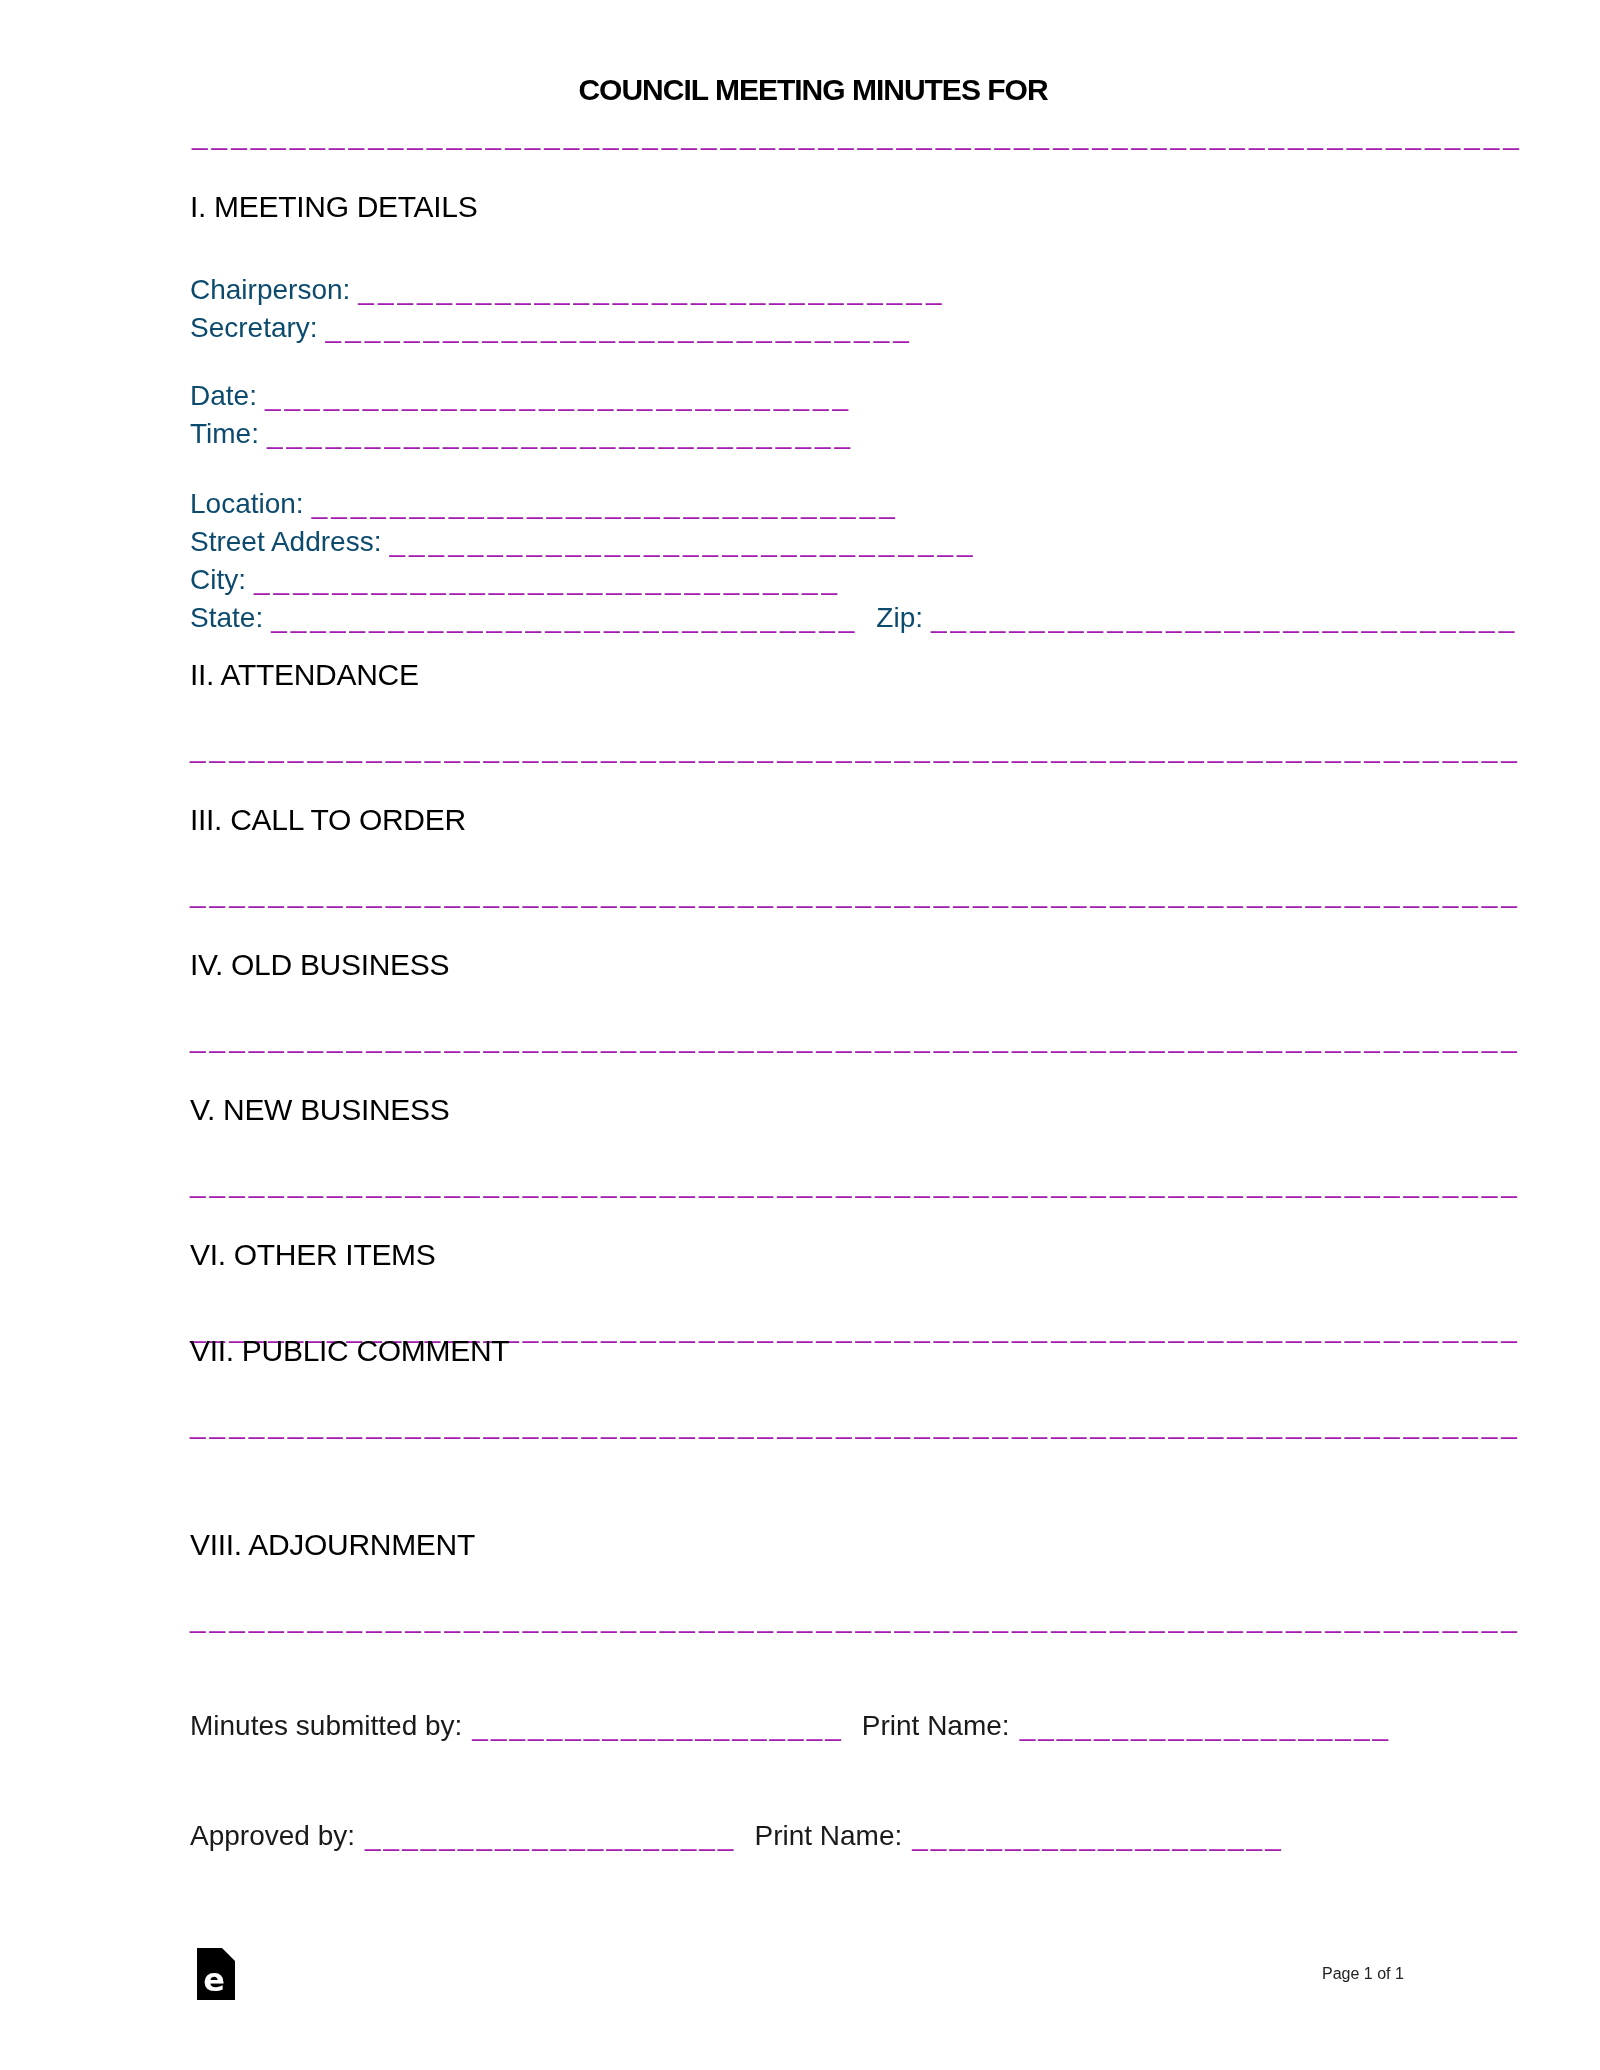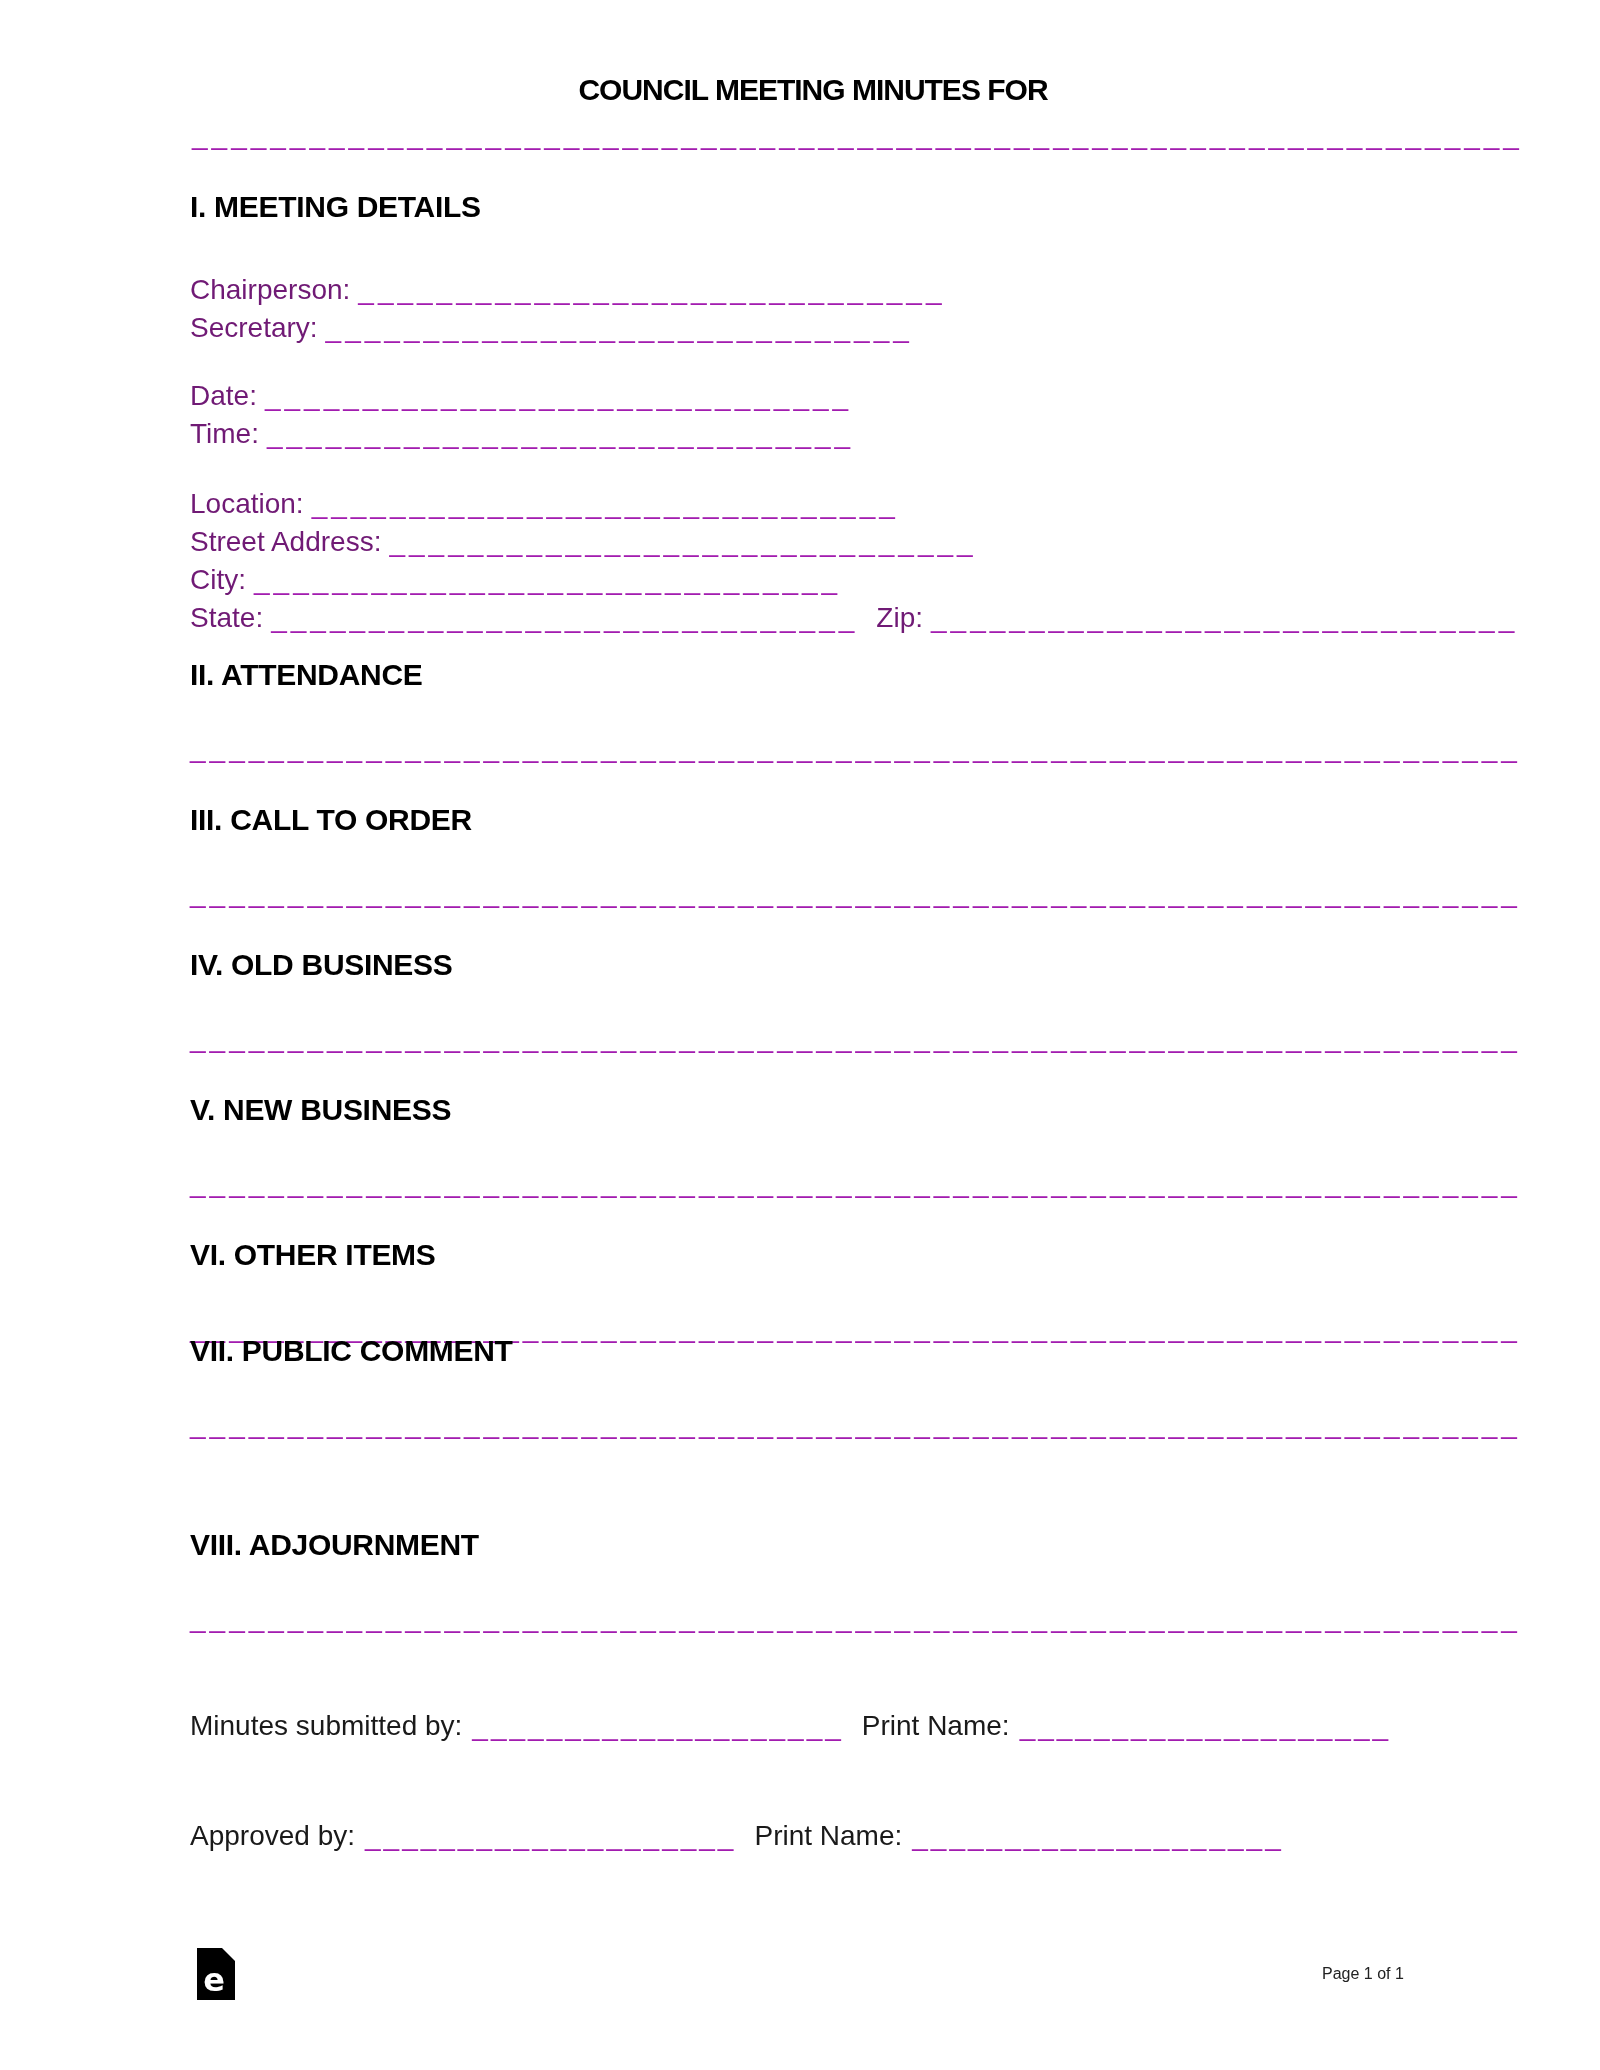--- a/index.html
+++ b/index.html
@@ -40,38 +40,38 @@
     color: #a21caf;
     white-space: nowrap;
   }
 
   .title-line { top: 121px; left: 192px; }
 
   
   .heading {
     margin: 0;
     font-size: 30px;
-    font-weight: 700;
+    font-weight: 400;
     letter-spacing: -0.3px;
     color: #000000;
     line-height: 1;
     white-space: nowrap;
   }
 
   .details-heading { top: 192px; left: 190px; }
 
   
   .field-row {
     position: absolute;
     left: 190px;
     font-size: 28px;
     line-height: 1;
     white-space: nowrap;
   }
-  .field-row .label { color: #701a75; }
+  .field-row .label { color: #0c4a6e; }
   .field-row .line { margin-left: 8px; }
   .field-row .second-label { margin-left: 18px; }
 
   
   .ruled-section {
     position: absolute;
     left: 190px;
     width: 1240px;
     height: 110px;
   }

